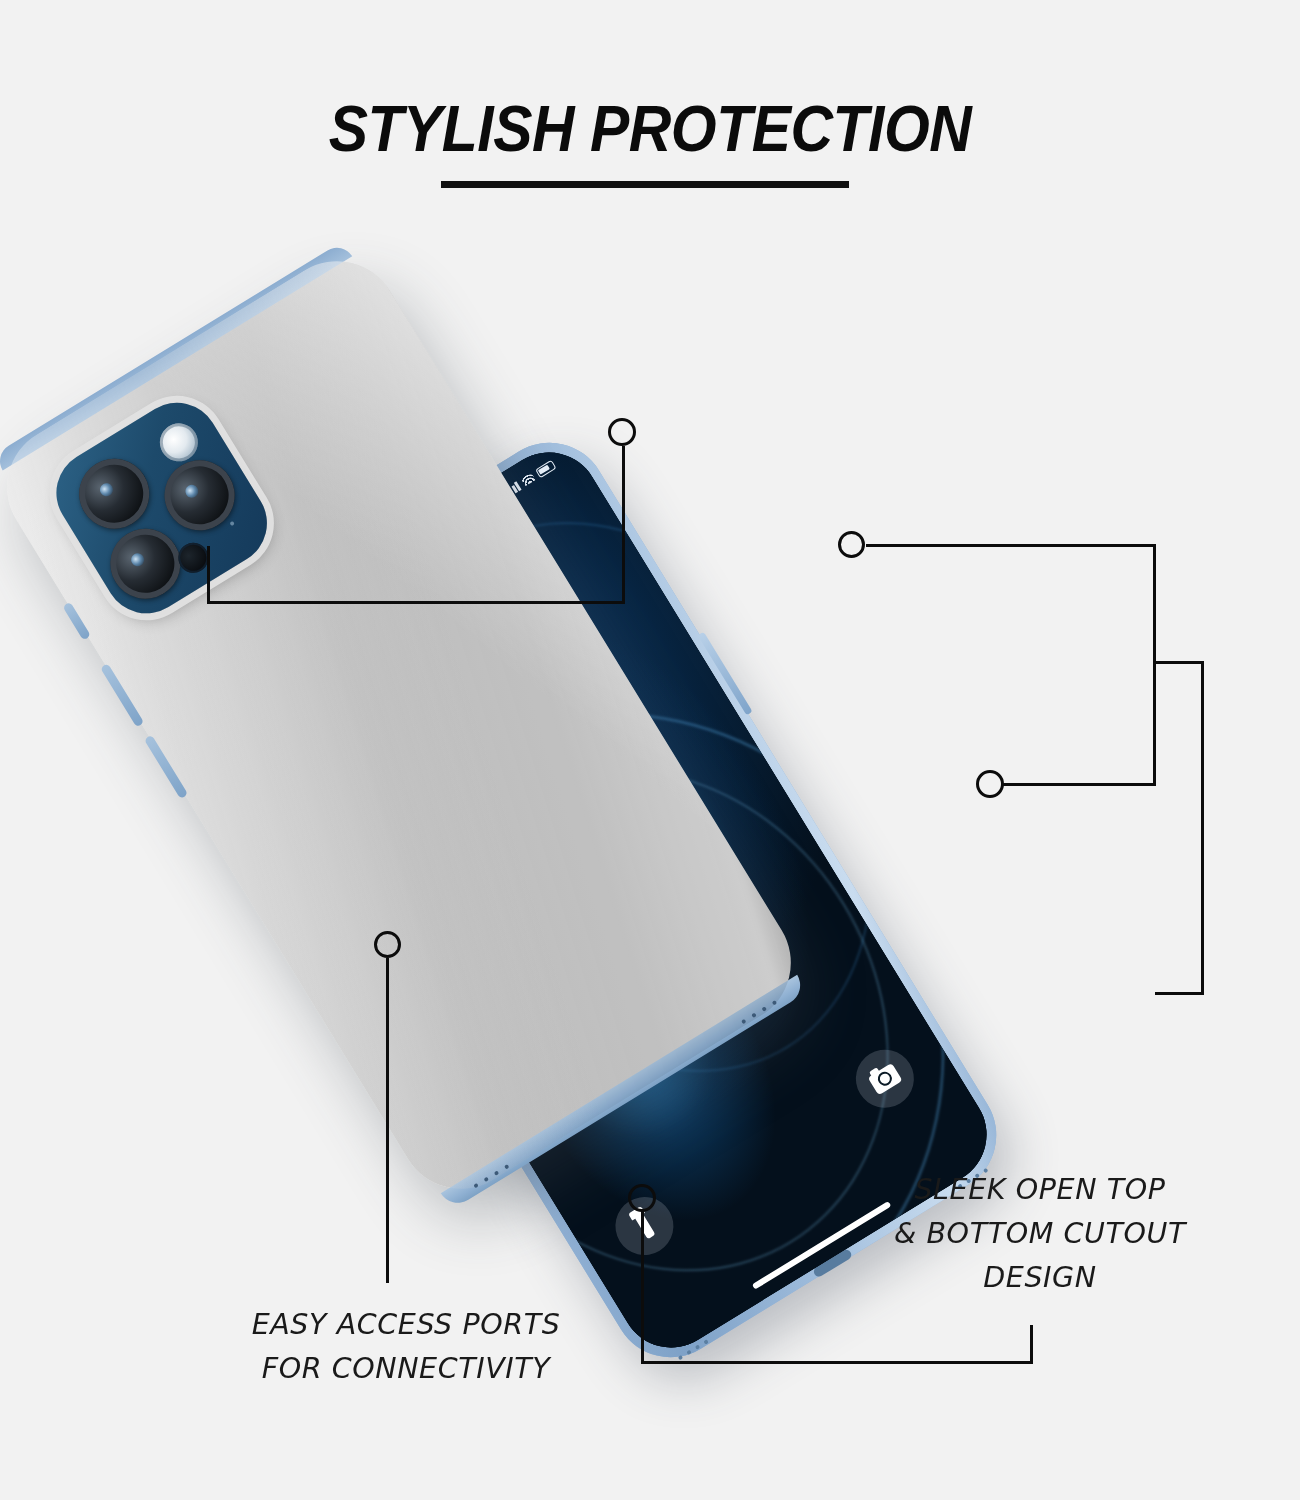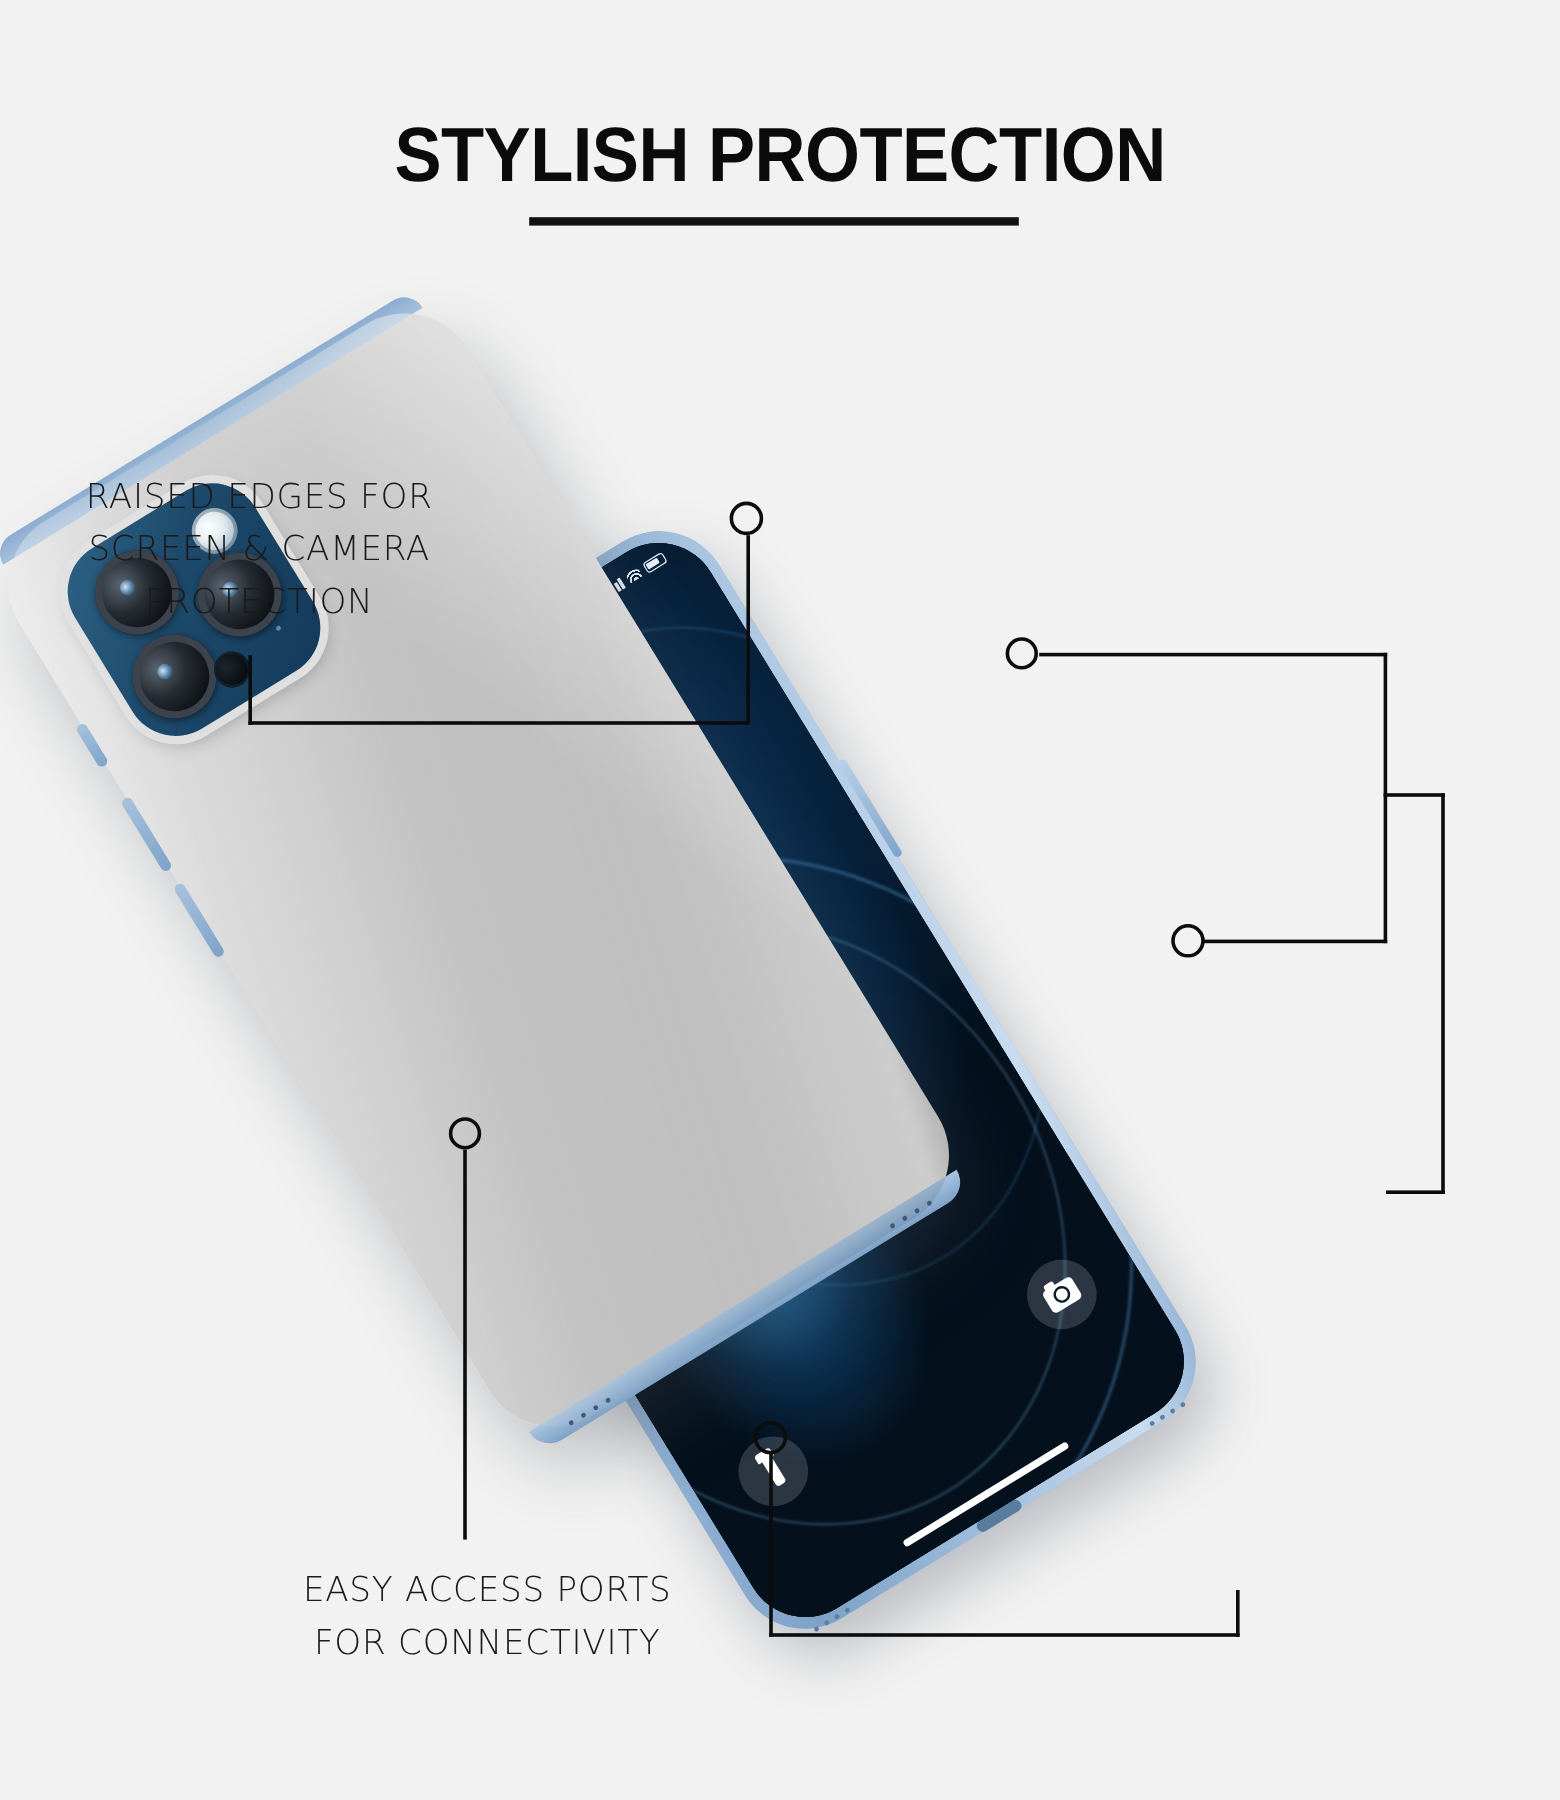--- a/index.html
+++ b/index.html
@@ -4,21 +4,21 @@
 <style>
   * { margin:0; padding:0; box-sizing:border-box; }
   html,body { background:#f2f2f2; }
   body {
     width:1300px; height:1500px;
     font-family:"Liberation Sans", sans-serif;
     position:relative; overflow:hidden;
     -webkit-font-smoothing:antialiased;
   }
 
-  .stage { position:absolute; inset:0; }
+  .stage { position:absolute; inset:0;font-style:italic; }
 
   
   .title {
     position:absolute; top:92px; left:0; width:1300px;
     text-align:center;
     font-size:64px; font-weight:bold; letter-spacing:-0.5px;
     color:#0b0b0b;
     font-family:"Liberation Sans", sans-serif;
     transform:scaleX(0.92); transform-origin:50% 50%;
   }
@@ -384,40 +384,40 @@
         <div class="lens lens-1"></div>
         <div class="lens lens-2"></div>
         <div class="lens lens-3"></div>
         <div class="flash"></div>
         <div class="lidar"></div>
         <div class="mic-dot"></div>
       </div>
     </div>
   </div>
 
-  <div class="label label-raised">RAISED EDGES FOR
-SCREEN &amp; CAMERA
-PROTECTION</div>
   <div class="ln ln-v" style="left:207px; top:546px; height:58px;"></div>
   <div class="ln ln-h" style="left:207px; top:601px; width:418px;"></div>
   <div class="ln ln-v" style="left:622px; top:446px; height:157px;"></div>
   <div class="mark" style="left:608px; top:418px; width:28px; height:28px;"></div>
 
   <div class="ln ln-h" style="left:866px; top:544px; width:290px;"></div>
   <div class="mark" style="left:838px; top:531px; width:27px; height:27px;"></div>
   <div class="ln ln-v" style="left:1153px; top:544px; height:242px;"></div>
   <div class="ln ln-h" style="left:1003px; top:783px; width:153px;"></div>
   <div class="mark" style="left:976px; top:770px; width:28px; height:28px;"></div>
   <div class="ln ln-h" style="left:1153px; top:661px; width:51px;"></div>
   <div class="ln ln-v" style="left:1201px; top:661px; height:334px;"></div>
   <div class="ln ln-h" style="left:1155px; top:992px; width:49px;"></div>
 
   <div class="label label-ports">EASY ACCESS PORTS
 FOR CONNECTIVITY</div>
   <div class="ln ln-v" style="left:386px; top:958px; height:325px;"></div>
   <div class="mark" style="left:374px; top:931px; width:27px; height:27px;"></div>
 
+  <div class="label label-cutout">SLEEK OPEN TOP
+&amp; BOTTOM CUTOUT
+DESIGN</div>
   <div class="mark" style="left:628px; top:1184px; width:28px; height:28px;"></div>
   <div class="ln ln-v" style="left:641px; top:1210px; height:154px;"></div>
   <div class="ln ln-h" style="left:641px; top:1361px; width:392px;"></div>
   <div class="ln ln-v" style="left:1030px; top:1325px; height:39px;"></div>
 
 </div>
 
 </body></html>

